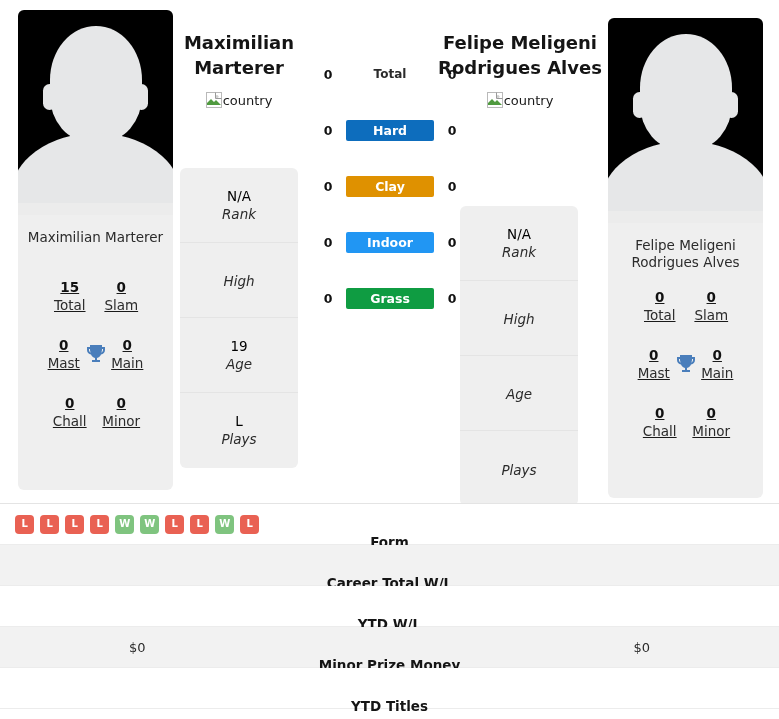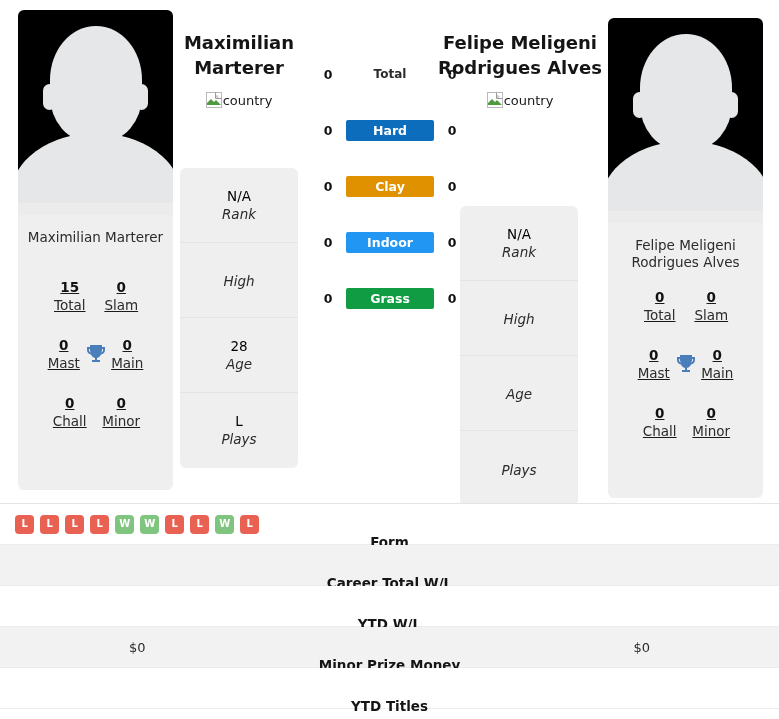--- a/index.html
+++ b/index.html
@@ -447,21 +447,21 @@
     <div class="info-card left">
       <div class="info-cell">
         <div class="info-val">N/A</div>
         <div class="info-lbl">Rank</div>
       </div>
       <div class="info-cell">
         <div class="info-val"></div>
         <div class="info-lbl">High</div>
       </div>
       <div class="info-cell">
-        <div class="info-val">28</div>
+        <div class="info-val">19</div>
         <div class="info-lbl">Age</div>
       </div>
       <div class="info-cell">
         <div class="info-val">L</div>
         <div class="info-lbl">Plays</div>
       </div>
     </div>
 
     <div class="info-card right">
       <div class="info-cell">

